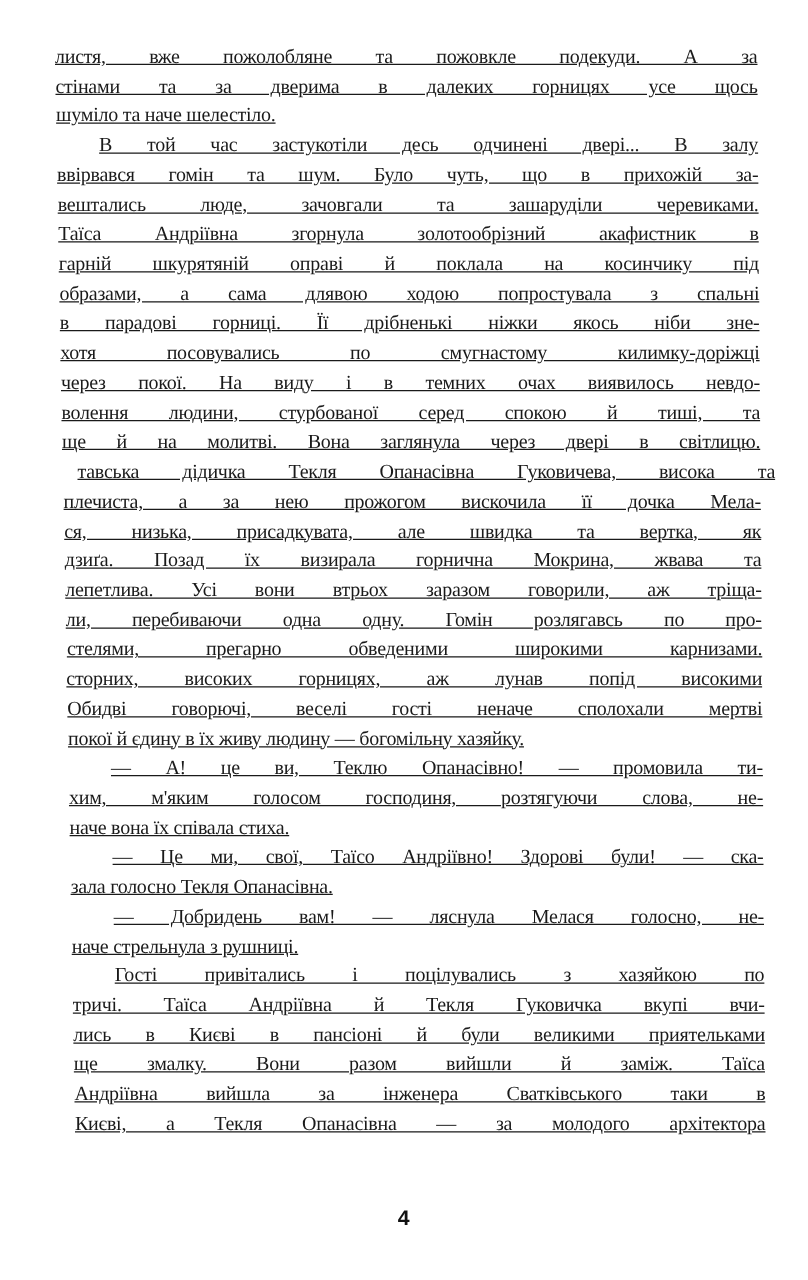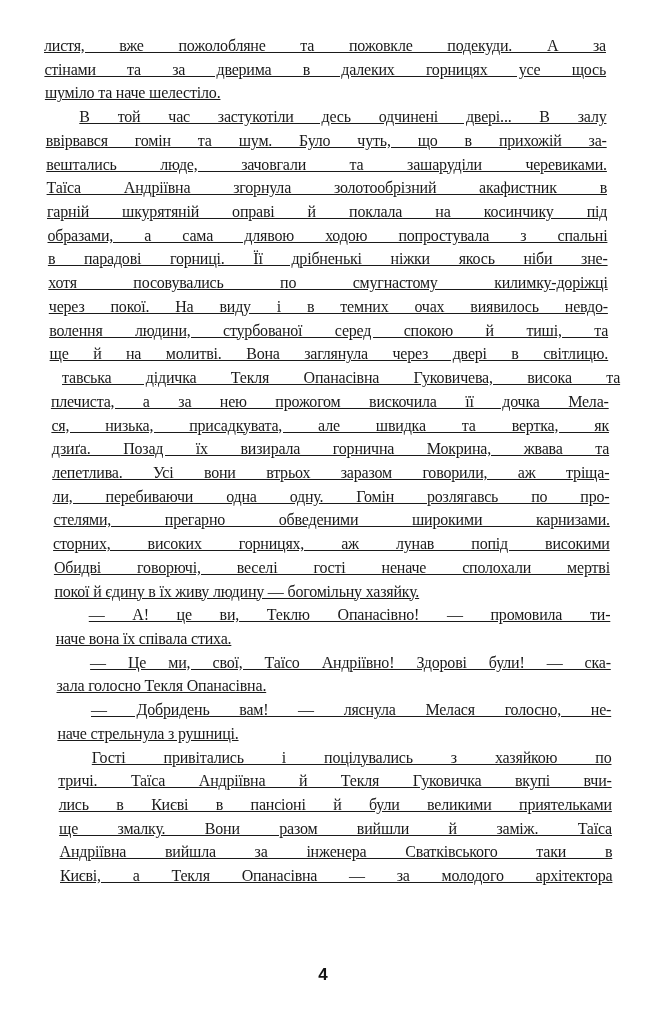--- a/index.html
+++ b/index.html
@@ -81,20 +81,21 @@
       <span class="line" style="margin-left: 6.9px; width: 557.8px;">плечиста, а за нею прожогом вискочила її дочка Мела-</span>
       <span class="line" style="margin-left: 7.4px; width: 557.6px;">ся, низька, присадкувата, але швидка та вертка, як</span>
       <span class="line" style="margin-left: 7.8px; width: 557.3px;">дзиґа. Позад їх визирала горнична Мокрина, жвава та</span>
       <span class="line" style="margin-left: 8.2px; width: 557.1px;">лепетлива. Усі вони втрьох заразом говорили, аж тріща-</span>
       <span class="line" style="margin-left: 8.6px; width: 556.8px;">ли, перебиваючи одна одну. Гомін розлягавсь по про-</span>
       <span class="line" style="margin-left: 9.5px; width: 556.3px;">стелями, прегарно обведеними широкими карнизами.</span>
       <span class="line" style="margin-left: 9.1px; width: 556.6px;">сторних, високих горницях, аж лунав попід високими</span>
       <span class="line" style="margin-left: 9.9px; width: 556px;">Обидві говорючі, веселі гості неначе сполохали мертві</span>
       <span class="line last" style="margin-left: 10.4px; width: 555.8px;">покої й єдину в їх живу людину — богомільну хазяйку.</span>
       <span class="line indent" style="margin-left: 10.8px; width: 521.5px;">— А! це ви, Теклю Опанасівно! — промовила ти-</span>
+      <span class="line" style="margin-left: 11.2px; width: 555.3px;">хим, м'яким голосом господиня, розтягуючи слова, не-</span>
       <span class="line last" style="margin-left: 11.7px; width: 555px;">наче вона їх співала стиха.</span>
       <span class="line indent" style="margin-left: 12.1px; width: 520.7px;">— Це ми, свої, Таїсо Андріївно! Здорові були! — ска-</span>
       <span class="line last" style="margin-left: 12.5px; width: 554.5px;">зала голосно Текля Опанасівна.</span>
       <span class="line indent" style="margin-left: 13px; width: 520.2px;">— Добридень вам! — ляснула Мелася голосно, не-</span>
       <span class="line last" style="margin-left: 13.4px; width: 554px;">наче стрельнула з рушниці.</span>
       <span class="line indent" style="margin-left: 13.8px; width: 519.7px;">Гості привітались і поцілувались з хазяйкою по</span>
       <span class="line" style="margin-left: 14.3px; width: 553.4px;">тричі. Таїса Андріївна й Текля Гуковичка вкупі вчи-</span>
       <span class="line" style="margin-left: 14.7px; width: 553.2px;">лись в Києві в пансіоні й були великими приятельками</span>
       <span class="line" style="margin-left: 15.1px; width: 552.9px;">ще змалку. Вони разом вийшли й заміж. Таїса</span>
       <span class="line" style="margin-left: 15.6px; width: 552.7px;">Андріївна вийшла за інженера Сватківського таки в</span>

